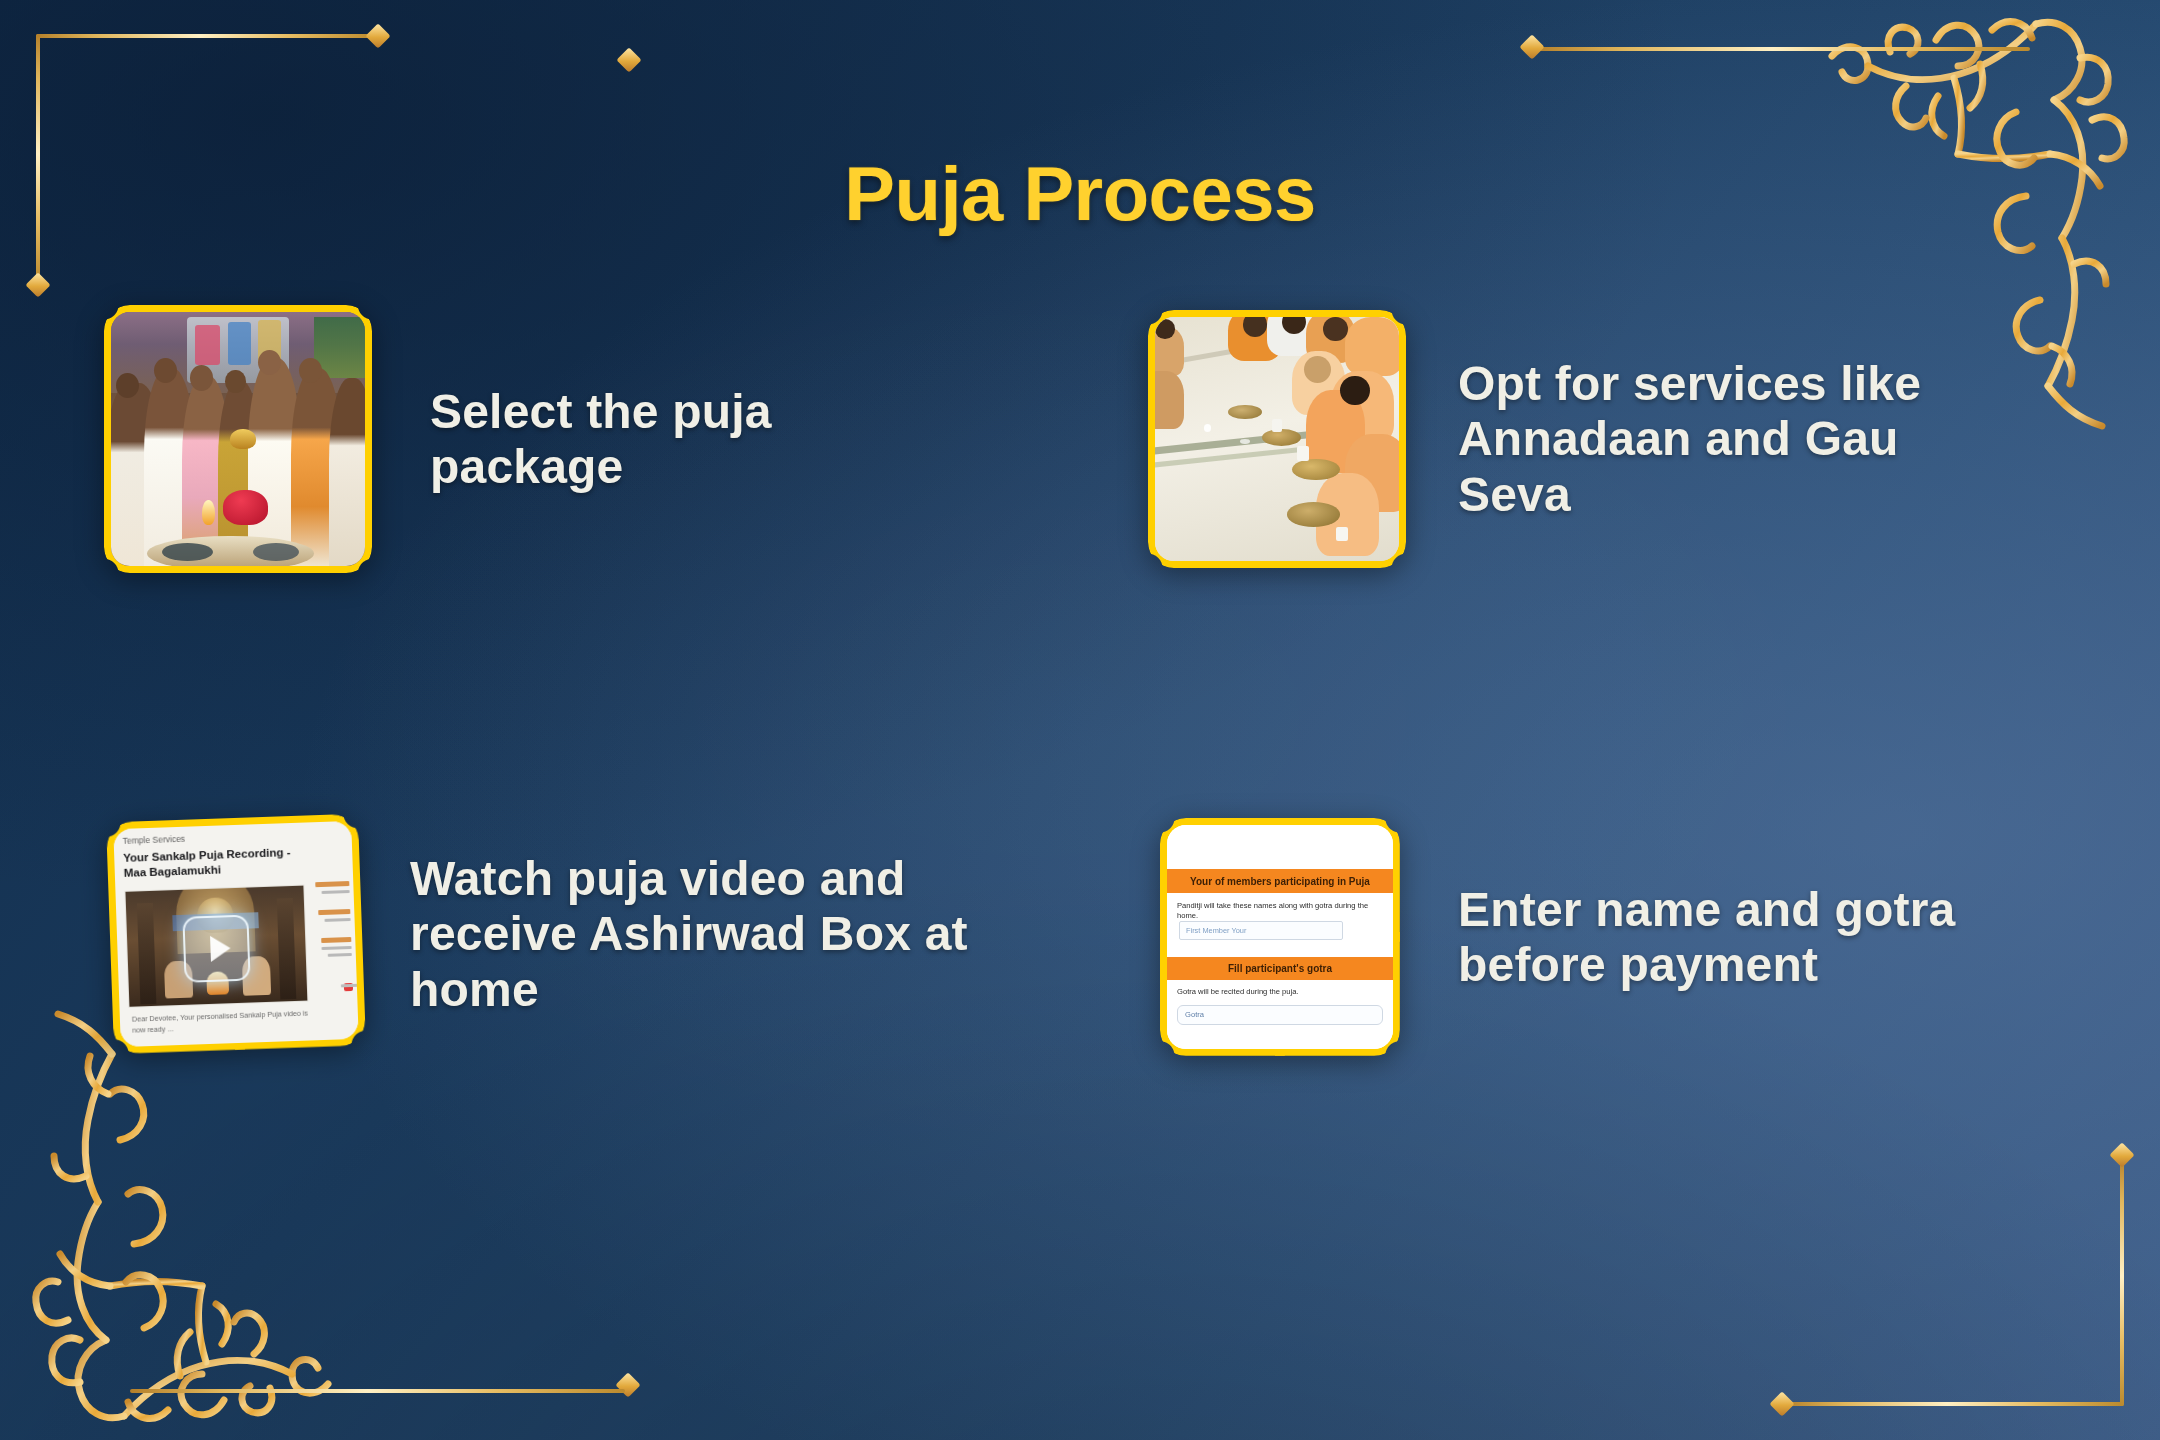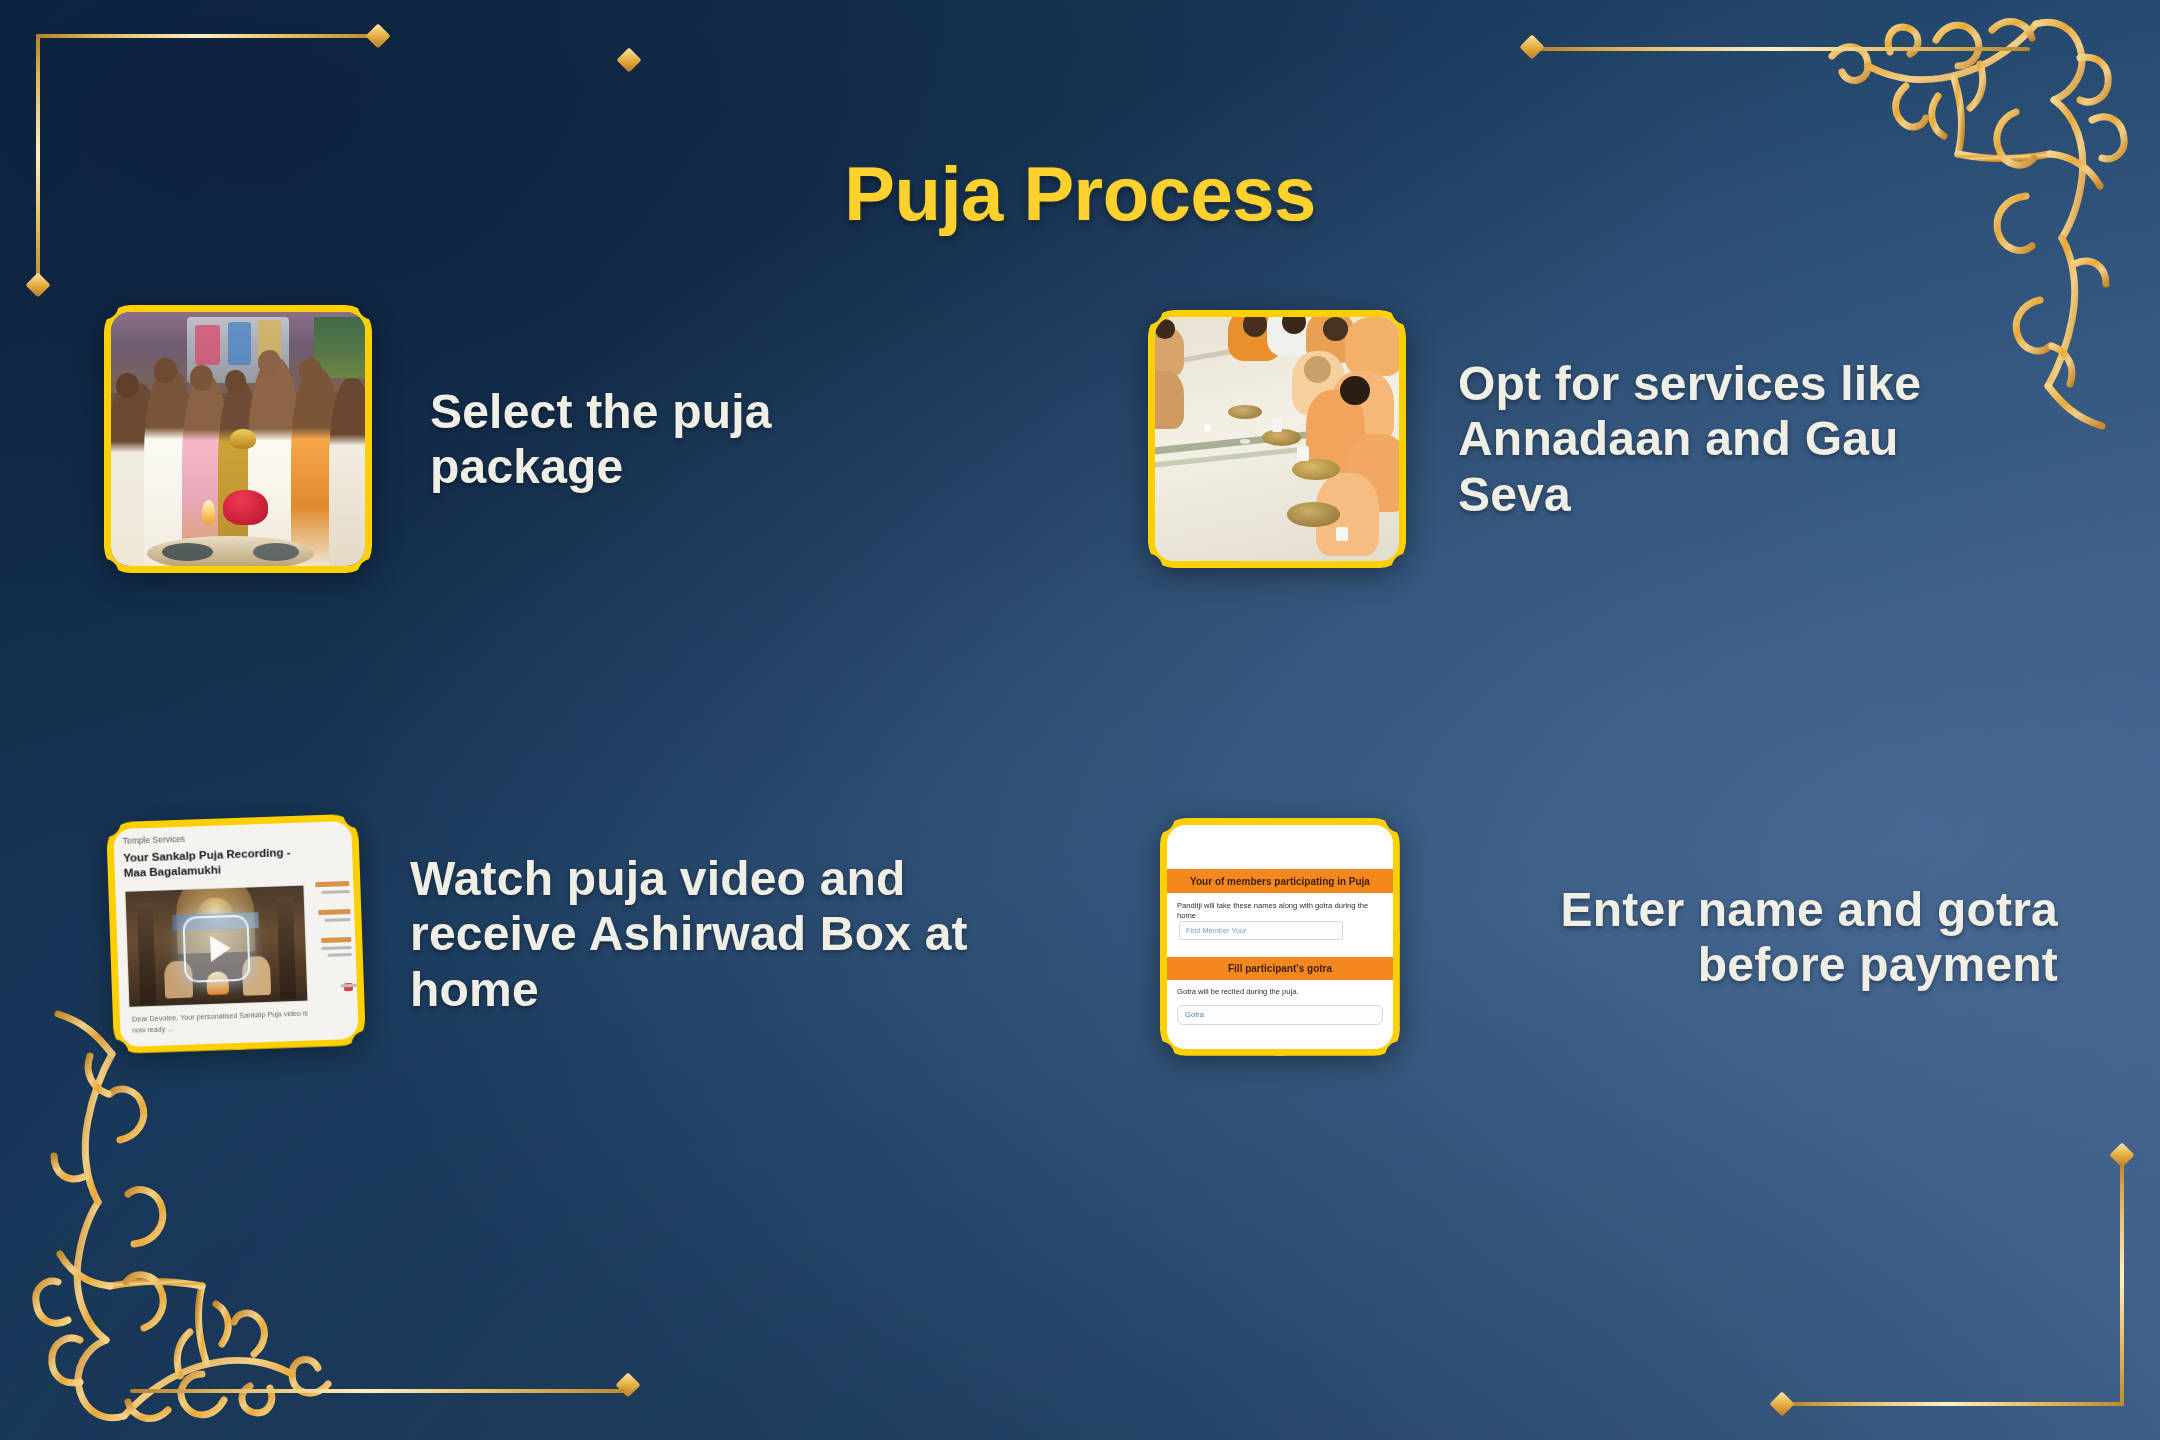--- a/index.html
+++ b/index.html
@@ -337,16 +337,16 @@
         </div>
 
         <div class="mini" style="position:absolute;left:0;right:0;top:132px;height:23px;display:flex;align-items:center;justify-content:center;background:#f5871f;color:#3c1f05;font-size:10px;font-weight:700;">Fill participant's gotra</div>
         <div class="mini" style="position:absolute;left:10px;top:162px;right:8px;font-size:7.6px;color:#2c2c2c;line-height:1.3;">Gotra will be recited during the puja.</div>
 
         <div style="position:absolute;left:10px;top:180px;right:10px;height:18px;border:1px solid #cfd8e3;background:#fbfdff;border-radius:6px;">
           <div class="mini" style="position:absolute;left:7px;top:4px;font-size:7.6px;color:#5f7fa8;">Gotra</div>
         </div>
       </div>
     </div>
-    <div class="caption" style="margin-left:58px;width:600px;text-align:right;">Enter name and gotra before payment</div>
+    <div class="caption" style="margin-left:58px;width:600px;">Enter name and gotra before payment</div>
   </div>
 
 </div>
 
 </body></html>

